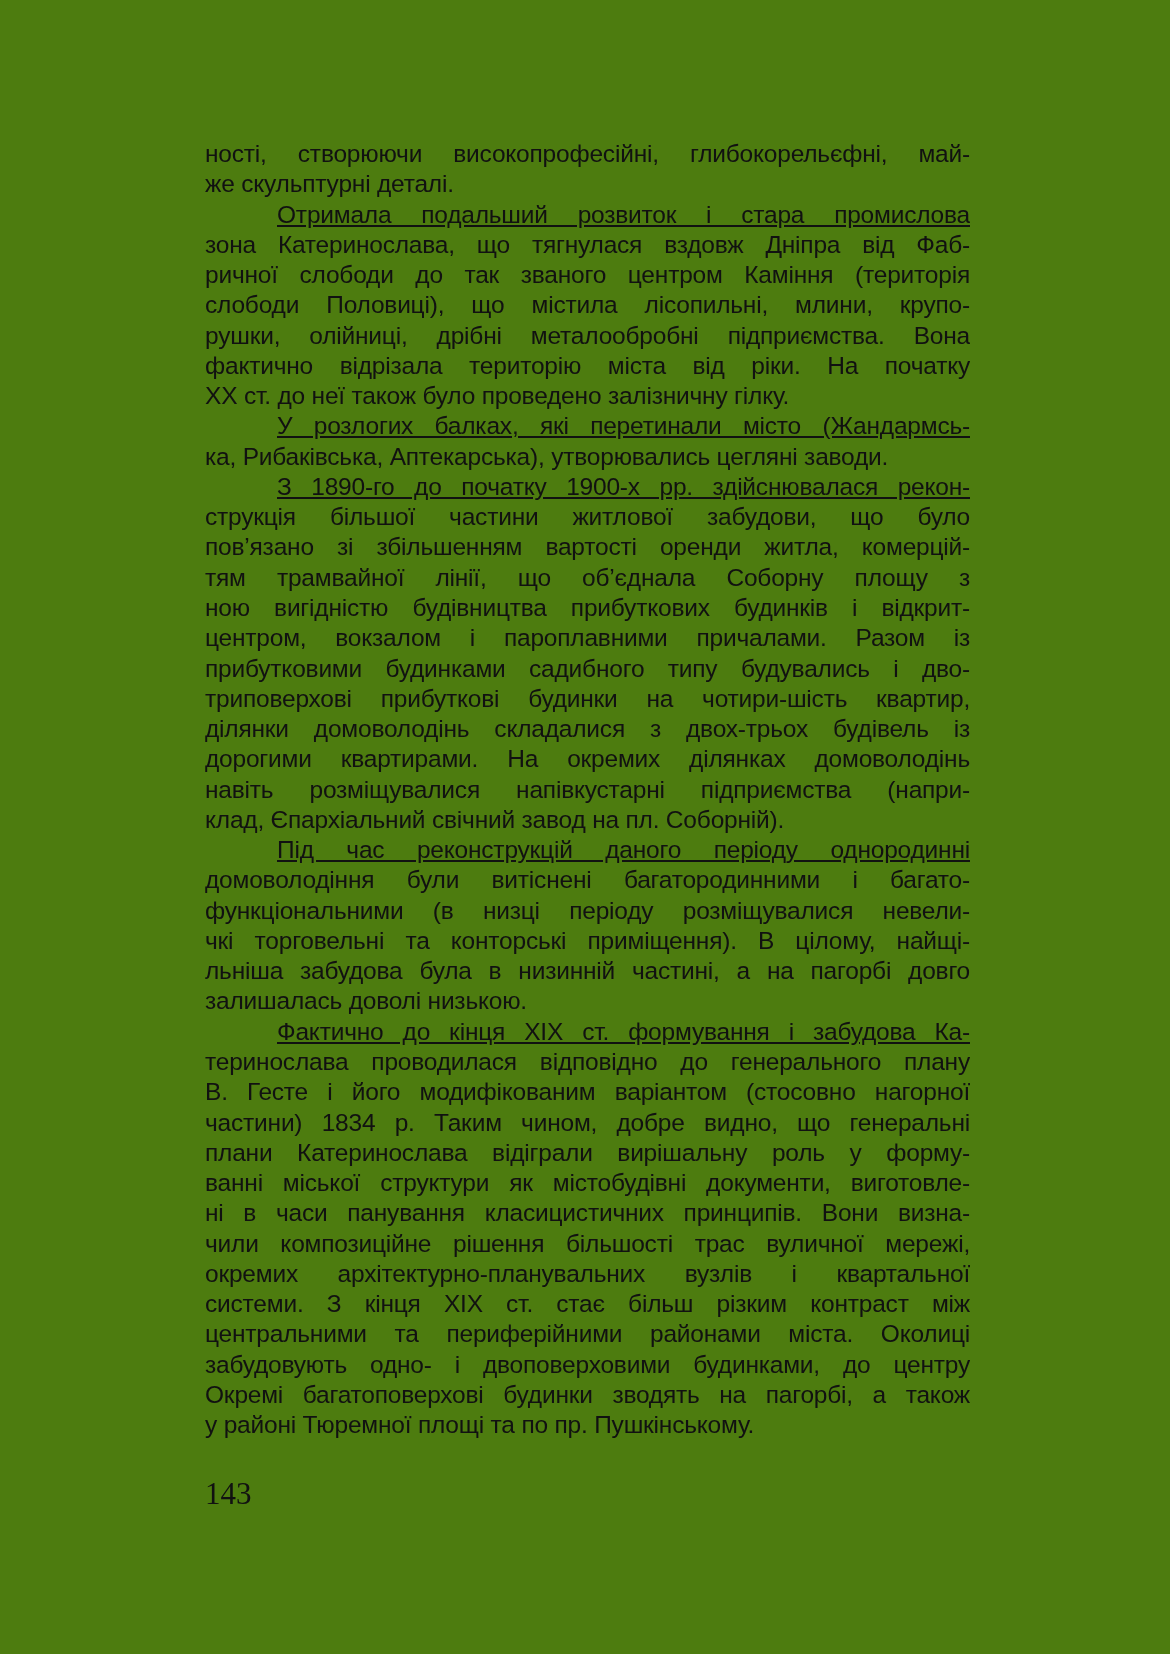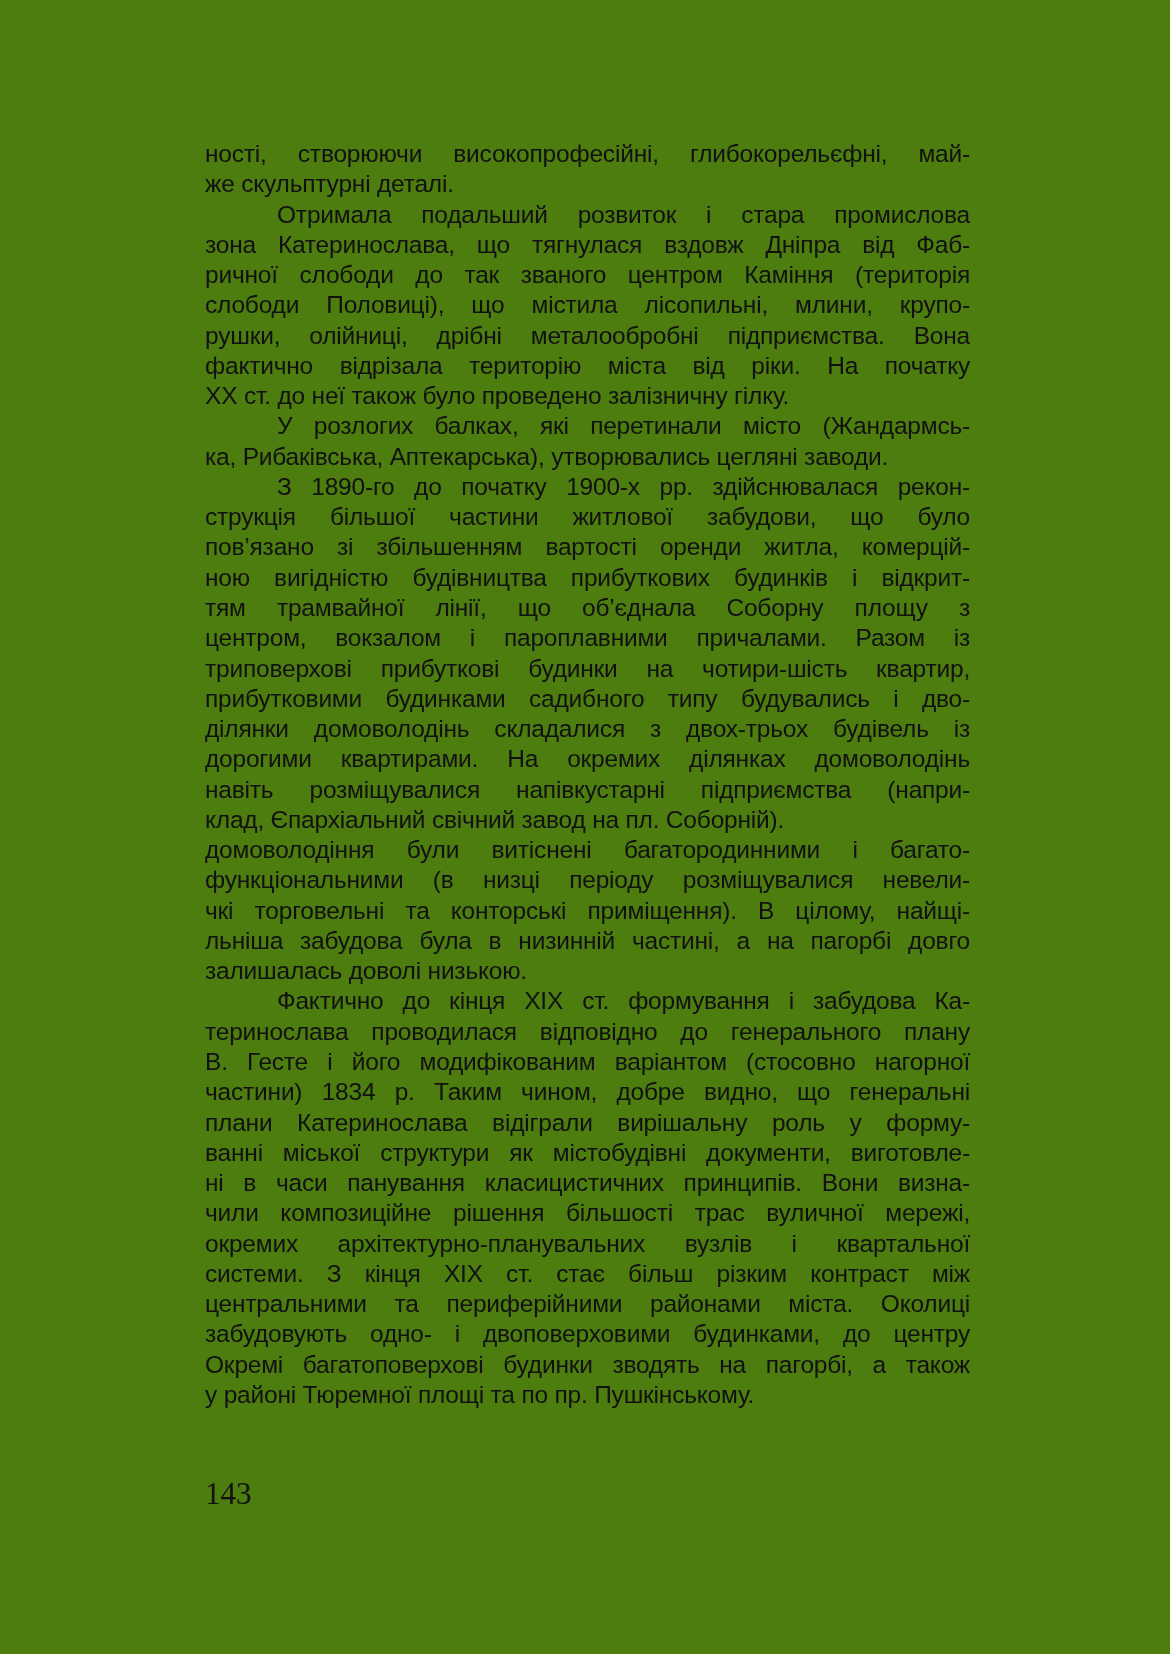--- a/index.html
+++ b/index.html
@@ -32,20 +32,21 @@
     text-align-last: justify;
     white-space: normal;
     overflow: hidden;
     height: 30.28px;
   }
   .line.last {
     text-align-last: left;
   }
   .line.indent {
     text-indent: 72px;
+    text-decoration: underline;
   }
   .page-number {
     position: absolute;
     left: 205px;
     top: 1476px;
     width: 765px;
     text-align: left;
     font-family: "Liberation Serif", serif;
     font-size: 31px;
     color: #111111;
@@ -63,29 +64,30 @@
       <div class="line">ричної слободи до так званого центром Каміння (територія</div>
       <div class="line">слободи Половиці), що містила лісопильні, млини, крупо-</div>
       <div class="line">рушки, олійниці, дрібні металообробні підприємства. Вона</div>
       <div class="line">фактично відрізала територію міста від ріки. На початку</div>
       <div class="line last">XX ст. до неї також було проведено залізничну гілку.</div>
       <div class="line indent">У розлогих балках, які перетинали місто (Жандармсь-</div>
       <div class="line last">ка, Рибаківська, Аптекарська), утворювались цегляні заводи.</div>
       <div class="line indent">З 1890-го до початку 1900-х рр. здійснювалася рекон-</div>
       <div class="line">струкція більшої частини житлової забудови, що було</div>
       <div class="line">пов’язано зі збільшенням вартості оренди житла, комерцій-</div>
+      <div class="line">тям трамвайної лінії, що об’єднала Соборну площу з</div>
       <div class="line">ною вигідністю будівництва прибуткових будинків і відкрит-</div>
-      <div class="line">тям трамвайної лінії, що об’єднала Соборну площу з</div>
       <div class="line">центром, вокзалом і пароплавними причалами. Разом із</div>
+      <div class="line">прибутковими будинками садибного типу будувались і дво-</div>
       <div class="line">триповерхові прибуткові будинки на чотири-шість квартир,</div>
-      <div class="line">прибутковими будинками садибного типу будувались і дво-</div>
       <div class="line">ділянки домоволодінь складалися з двох-трьох будівель із</div>
       <div class="line">дорогими квартирами. На окремих ділянках домоволодінь</div>
       <div class="line">навіть розміщувалися напівкустарні підприємства (напри-</div>
       <div class="line last">клад, Єпархіальний свічний завод на пл. Соборній).</div>
+      <div class="line indent">Під час реконструкцій даного періоду однородинні</div>
       <div class="line">домоволодіння були витіснені багатородинними і багато-</div>
       <div class="line">функціональними (в низці періоду розміщувалися невели-</div>
       <div class="line">чкі торговельні та конторські приміщення). В цілому, найщі-</div>
       <div class="line">льніша забудова була в низинній частині, а на пагорбі довго</div>
       <div class="line last">залишалась доволі низькою.</div>
       <div class="line indent">Фактично до кінця XIX ст. формування і забудова Ка-</div>
       <div class="line">теринослава проводилася відповідно до генерального плану</div>
       <div class="line">В. Гесте і його модифікованим варіантом (стосовно нагорної</div>
       <div class="line">частини) 1834 р. Таким чином, добре видно, що генеральні</div>
       <div class="line">плани Катеринослава відіграли вирішальну роль у форму-</div>

